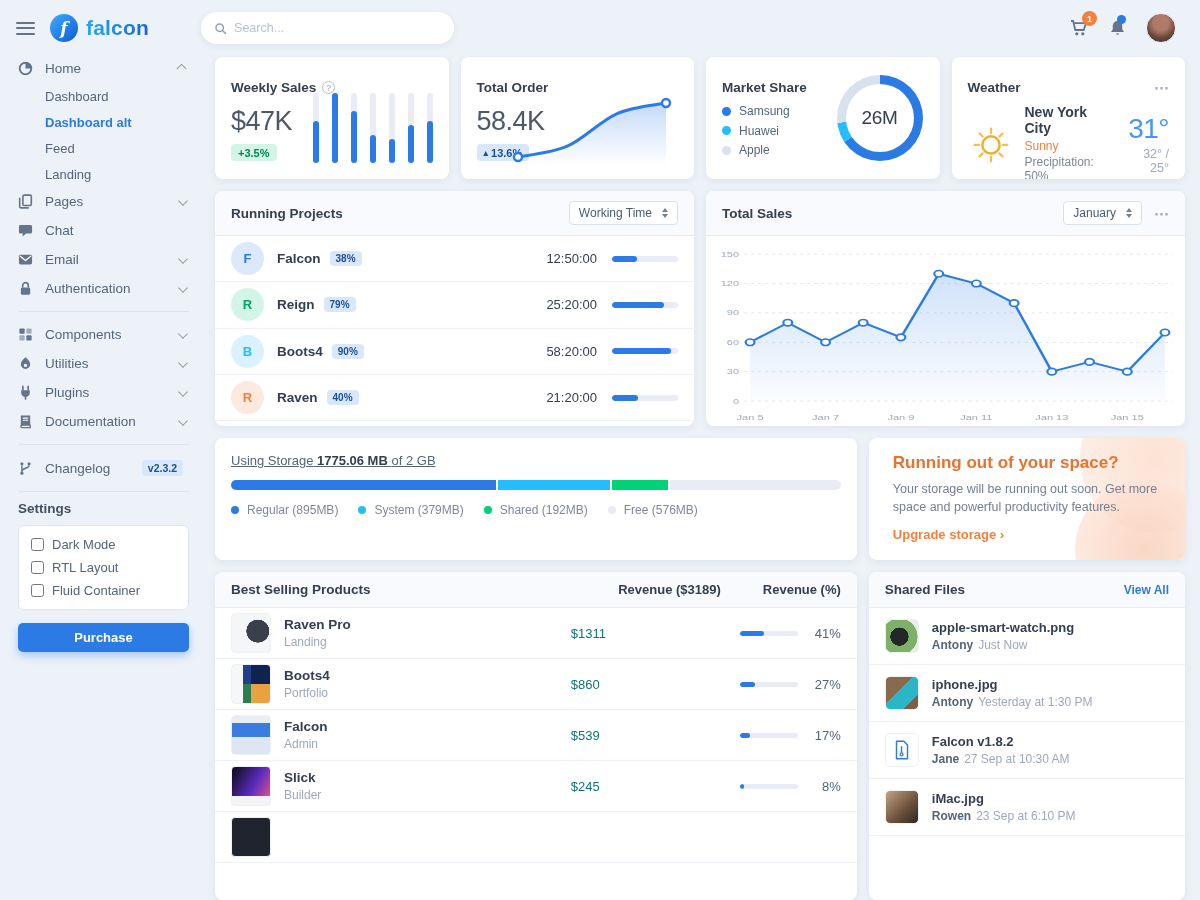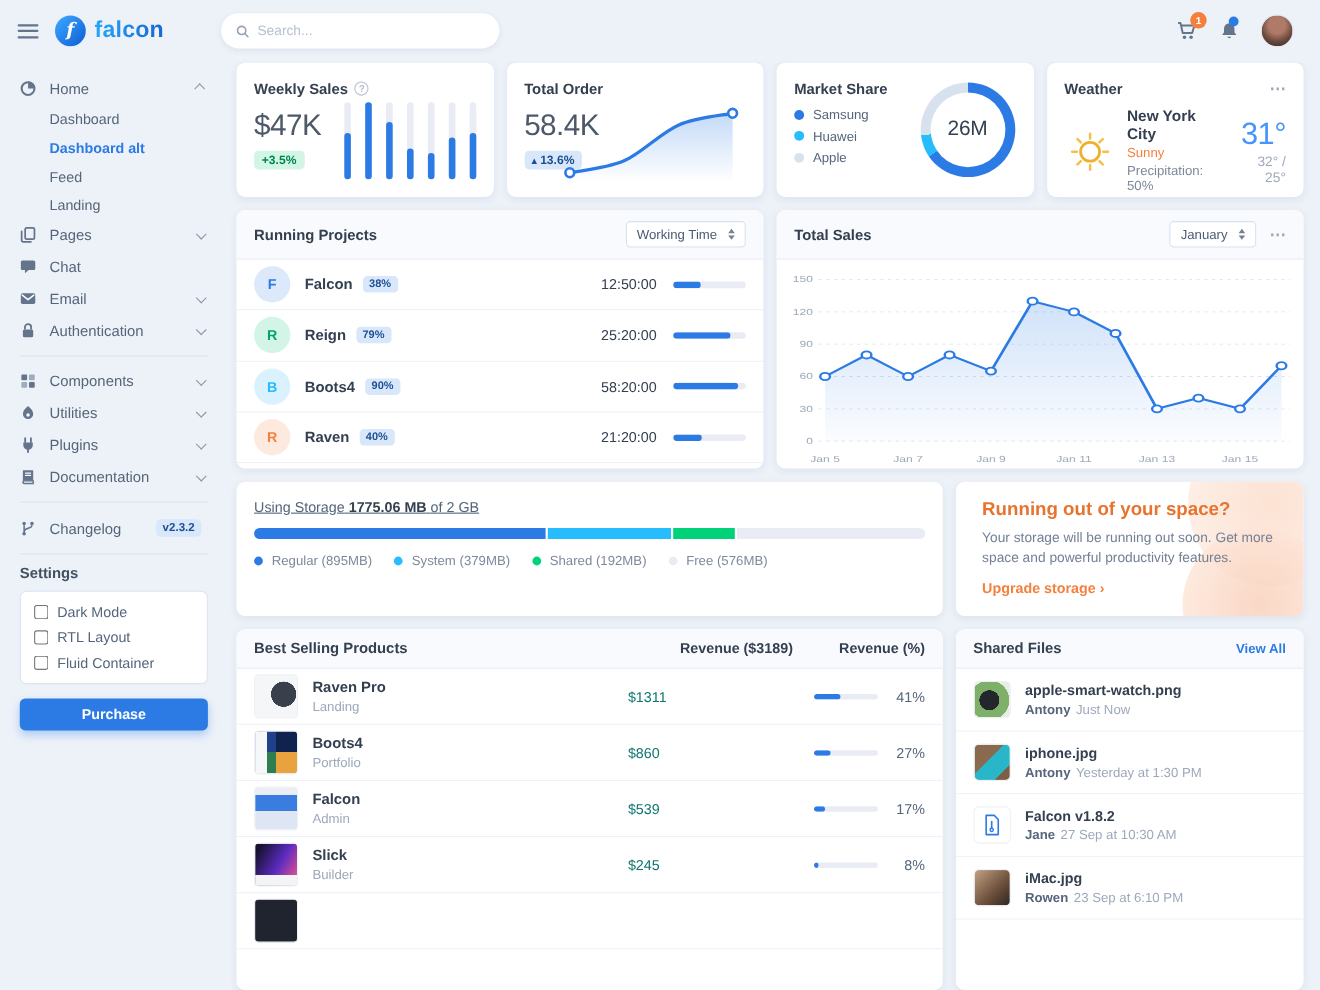--- a/index.html
+++ b/index.html
@@ -16,21 +16,21 @@
   .search { width:253px; height:32px; background:#fff; border-radius:16px; box-shadow:0 2px 7px rgba(31,45,61,.08); display:flex; align-items:center; padding:0 13px; gap:7px; margin-left:52px; }
   .search input { border:none; outline:none; background:transparent; font-size:12.5px; color:#344050; width:100%; font-family:inherit; }
   .search input::placeholder { color:#b6c1d2; }
   .top-icons { margin-left:auto; display:flex; align-items:center; gap:19px; padding-right:8px; }
   .icon-btn { position:relative; color:#64748b; cursor:pointer; display:flex; }
   .cart-badge { position:absolute; top:-7px; right:-8px; background:#f5803e; color:#fff; font-size:9px; font-weight:700; min-width:15px; height:15px; padding:0 3px; border-radius:8px; display:flex; align-items:center; justify-content:center; }
   .bell-dot { position:absolute; top:-4px; right:1px; width:9px; height:9px; border-radius:50%; background:#2c7be5; }
   .avatar { width:30px; height:30px; border-radius:50%; cursor:pointer; background:radial-gradient(circle at 50% 32%,#b07a68 0 32%,#6b4a3c 62%,#2f2427 100%); border:1px solid #e3e9f3; }
 
   
-  .sidebar { position:fixed; top:60px; left:0; bottom:0; width:207px; padding:6px 18px 14px; overflow:hidden; }
+  .sidebar { position:fixed; top:48px; left:0; bottom:0; width:207px; padding:6px 18px 14px; overflow:hidden; }
   .nav-item { display:flex; align-items:center; gap:11px; padding:7px 0; font-size:13.5px; font-weight:500; color:#55657a; cursor:pointer; }
   .nav-item .ic { width:16px; display:flex; color:#64748b; flex:0 0 16px; }
   .nav-item .lbl { flex:1; }
   .chev { width:6.5px; height:6.5px; border-right:1.5px solid #8b97a9; border-bottom:1.5px solid #8b97a9; margin-right:4px; flex:0 0 auto; }
   .chev.down { transform:rotate(45deg) translateY(-1px); }
   .chev.up { transform:rotate(-135deg) translateY(-1px); }
   .nav-child { padding:5.5px 0 5.5px 27px; font-size:13px; color:#55657a; cursor:pointer; font-weight:500; }
   .nav-child.active { color:#2c7be5; font-weight:600; }
   .nav-divider { border-top:1px solid #dde4ee; margin:8px 0; }
   .badge-ver { background:#d9e7fb; color:#1c4f93; font-size:10.5px; font-weight:700; padding:2px 6px; border-radius:4px; margin-right:6px; }
@@ -41,21 +41,21 @@
   .btn-purchase { margin-top:13px; width:100%; background:#2c7be5; color:#fff; border:none; border-radius:5px; font-size:13px; font-weight:600; padding:7px 0; cursor:pointer; box-shadow:0 4px 9px rgba(44,123,229,.35); font-family:inherit; }
 
   
   .content { position:fixed; left:207px; top:56px; right:0; bottom:0; padding:1px 15px 0 8px; display:flex; flex-direction:column; gap:12px; overflow:hidden; }
   .card { background:#fff; border-radius:8px; box-shadow:0 2px 8px rgba(31,45,61,.07); overflow:hidden; position:relative; }
   .row1 { display:grid; grid-template-columns:repeat(4,1fr); gap:12px; height:122px; flex:0 0 auto; }
   .row2 { display:grid; grid-template-columns:1fr 1fr; gap:12px; height:235px; flex:0 0 auto; }
   .row3 { display:grid; grid-template-columns:2.03fr 1fr; gap:12px; height:122px; flex:0 0 auto; }
   .row4 { display:grid; grid-template-columns:2.03fr 1fr; gap:12px; flex:1; min-height:0; }
 
-  .kpi { padding:16px 16px; }
+  .kpi { padding:23px 16px; }
   .kpi-title { font-size:13.5px; font-weight:600; color:#344050; display:flex; align-items:center; gap:6px; }
   .q-icon { width:13px; height:13px; border:1.3px solid #b6c1d2; color:#b6c1d2; border-radius:50%; font-size:9px; font-weight:700; display:inline-flex; align-items:center; justify-content:center; }
   .kpi-value { font-size:27px; color:#4d5969; margin-top:11px; letter-spacing:-.5px; }
   .badge-green { display:inline-block; background:#d2f5e5; color:#00864e; font-size:11px; font-weight:700; padding:2.5px 7px; border-radius:4px; margin-top:7px; }
   .badge-blue { display:inline-flex; align-items:center; gap:3px; background:#d9e7fb; color:#1c4f93; font-size:11px; font-weight:700; padding:2.5px 7px; border-radius:4px; margin-top:7px; }
   .badge-blue .caret { font-size:9px; }
   .wk-bars { position:absolute; right:16px; top:36px; bottom:16px; width:120px; display:flex; justify-content:space-between; align-items:flex-end; }
   .wk-track { width:6px; height:100%; background:#e9ecf4; border-radius:3px; position:relative; }
   .wk-fill { position:absolute; bottom:0; left:0; right:0; background:#2c7be5; border-radius:3px; }
   .ord-chart { position:absolute; right:12px; bottom:8px; width:178px; height:80px; }

